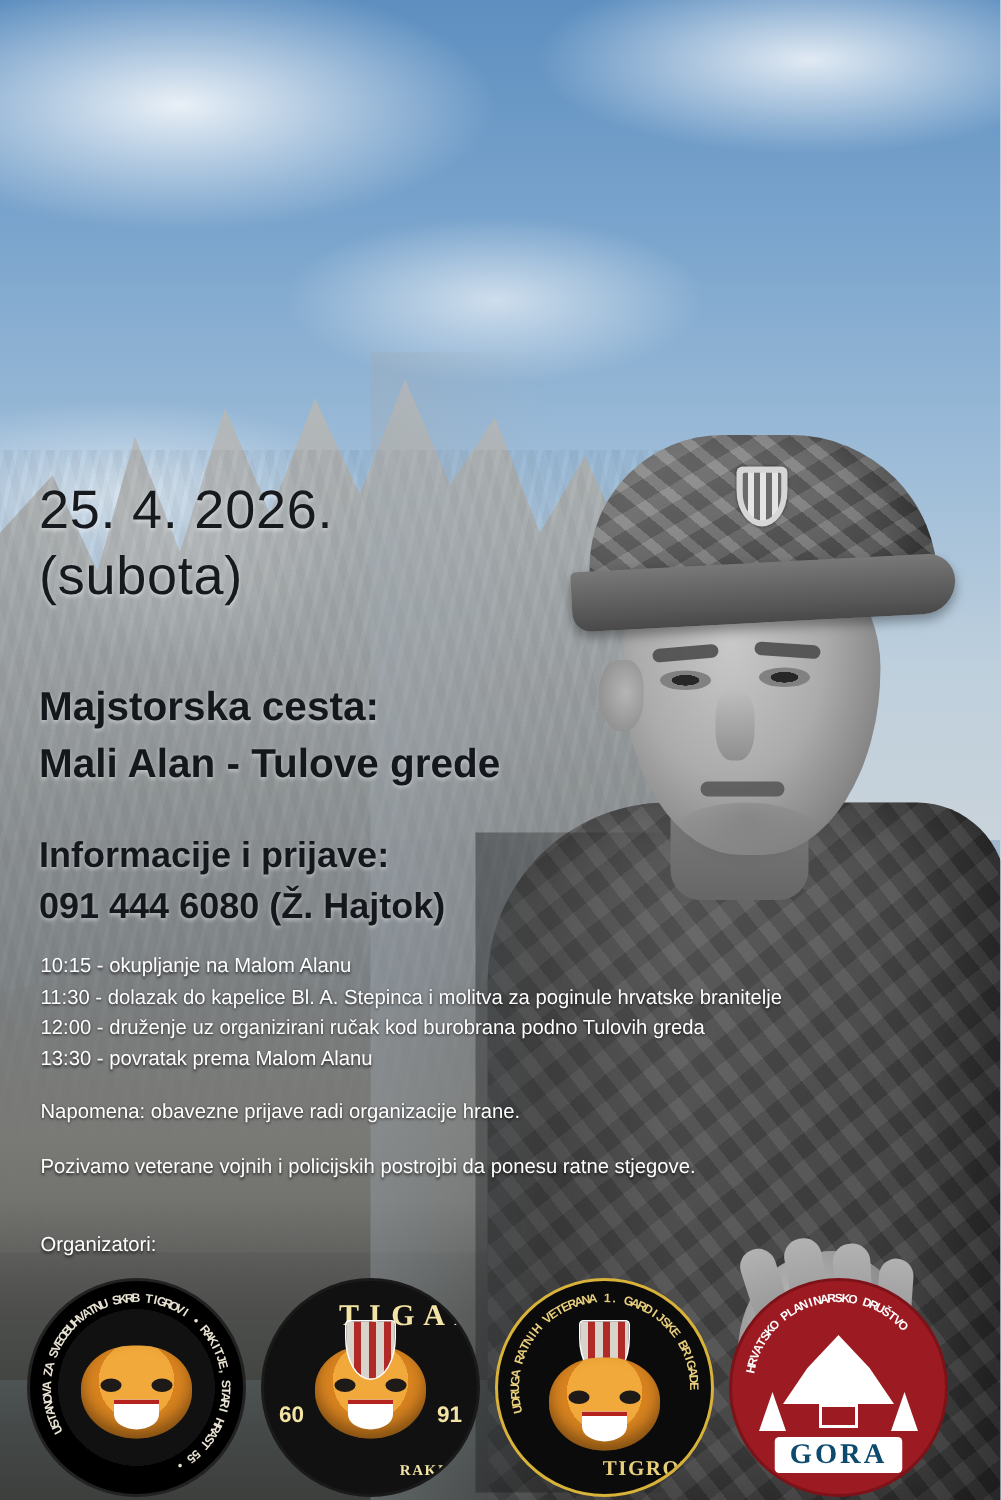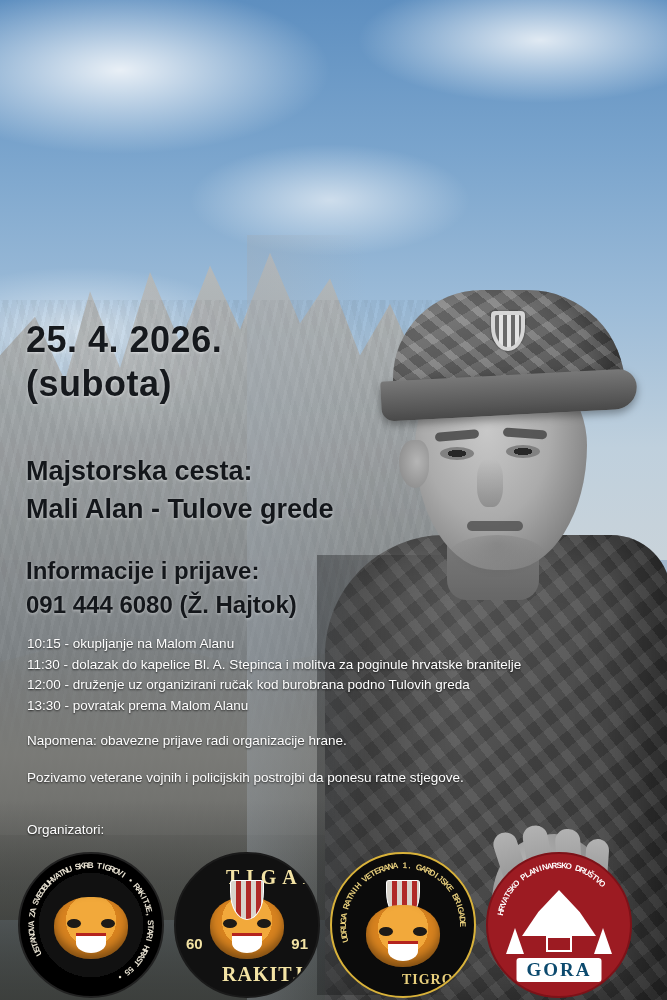--- a/index.html
+++ b/index.html
@@ -238,21 +238,20 @@
   }
 
   
   .date-block {
     position: absolute; left: 26px; top: 318px;
     color: #16191d;
     font-size: 36px;
     line-height: 1.22;
     letter-spacing: .5px;
     text-shadow: 0 1px 3px rgba(255,255,255,.55);
-    font-weight: bold;
   }
   .route-block {
     position: absolute; left: 26px; top: 452px;
     color: #14171b;
     font-size: 27px;
     font-weight: bold;
     line-height: 1.42;
     text-shadow: 0 1px 3px rgba(255,255,255,.5);
   }
   .contact-block {
@@ -353,21 +352,21 @@
     border: 1px solid #fff;
   }
   .logo-center-text {
     position: absolute; left: 0; right: 0; text-align: right;
     font-family: "Liberation Serif", serif;
     font-weight: bold;
     color: #f0d98a;
     letter-spacing: 1px;
   }
   .l2-top { top: 12px; font-size: 20px; color: #f3e3a4; }
-  .l2-bot { bottom: 10px; font-size: 20px; color: #f3e3a4; }
+  .l2-bot { bottom: 10px; font-size: 10px; color: #f3e3a4; }
   .l3-bot { bottom: 8px; font-size: 14px; color: #e8cf7c; }
   .l4-label {
     position: absolute; left: 50%; bottom: 14px; transform: translateX(-50%);
     background: #fff; color: #0c4a6e;
     font-family: "Liberation Serif", serif; font-weight: bold;
     font-size: 19px; letter-spacing: 2px;
     padding: 1px 10px; border-radius: 3px;
   }
   .l4-mountain {
     position: absolute; left: 50%; top: 36px; transform: translateX(-50%);

